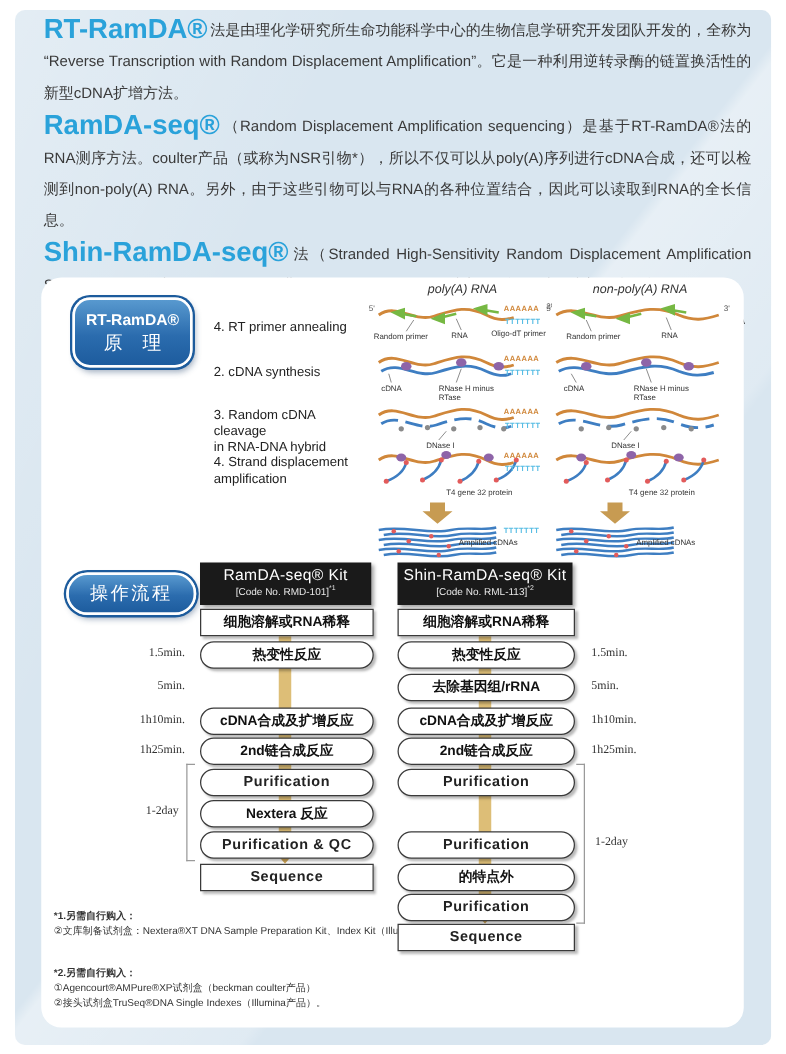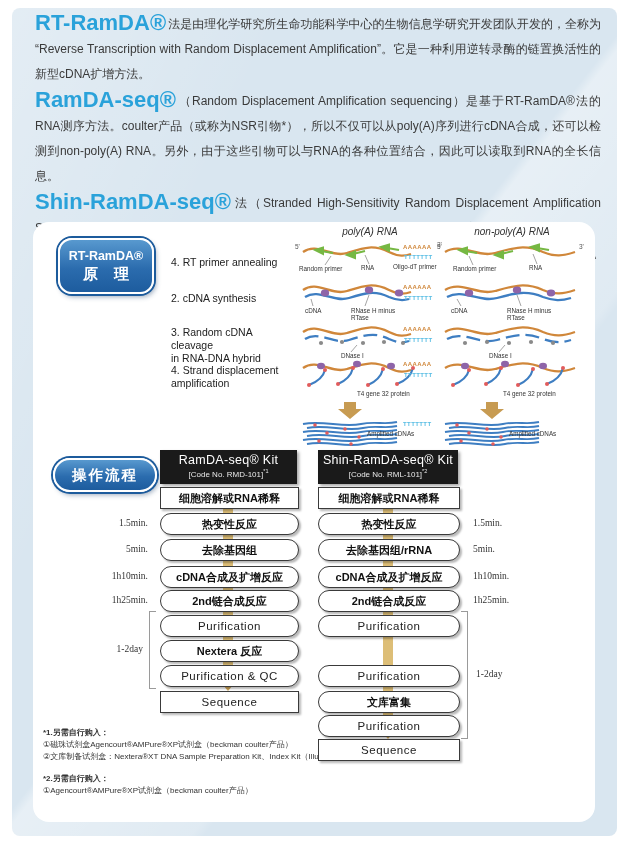--- a/index.html
+++ b/index.html
@@ -16,40 +16,40 @@
   .bighead{font-size:22px;font-weight:bold;color:#2aa2da;letter-spacing:0;margin-right:2px;vertical-align:-2px;}
   .note{margin:9px 0 0 0;font-size:8.5px;line-height:12.5px;color:#444;}
   
   #panel{position:absolute;left:33px;top:222px;width:562px;height:600px;background:#fff;border-radius:16px;}
   
   .badge{position:absolute;color:#fff;text-align:center;
     background:linear-gradient(180deg,#5899cf 0%,#2b6cae 55%,#1d5c9e 100%);
     border:2px solid #fff;box-shadow:0 0 0 2px #1c5b9c, 2px 3px 5px rgba(40,70,110,.45);}
   #badge-principle{left:25px;top:16px;width:92px;height:52px;border-radius:14px;}
   #badge-principle .l1{font-size:12.5px;font-weight:bold;margin-top:9px;}
-  #badge-principle .l2{font-size:15px;font-weight:bold;letter-spacing:6px;margin-top:2px;text-indent:6px;}
-  #badge-flow{left:20px;top:236px;width:100px;height:30px;border-radius:17px;font-size:14.5px;font-weight:bold;line-height:30px;letter-spacing:2px;}
+  #badge-principle .l2{font-size:15px;font-weight:normal;letter-spacing:6px;margin-top:2px;text-indent:6px;}
+  #badge-flow{left:20px;top:236px;width:100px;height:30px;border-radius:17px;font-size:14.5px;font-weight:normal;line-height:30px;letter-spacing:2px;}
   
   .pstep{position:absolute;left:138px;width:125px;font-size:10.5px;line-height:13px;color:#222;white-space:pre-line;}
   .dcol-title{position:absolute;width:150px;text-align:center;font-size:10px;color:#333;top:4px;font-style:italic;}
   .dsvg{position:absolute;top:16px;width:150px;height:212px;}
   .d-text{font-size:6.3px;fill:#333;}
   .d-prime{font-size:6.5px;fill:#555;}
   .d-tailA{font-size:6px;fill:#d0873a;font-weight:bold;letter-spacing:.4px;}
   .d-tailT{font-size:6px;fill:#58bde4;font-weight:bold;letter-spacing:.4px;}
   
   .kit{position:absolute;height:34px;background:#1a1a1a;color:#fff;text-align:center;box-shadow:2px 2px 3px rgba(0,0,0,.35);}
   .kit-t{font-size:12.5px;margin-top:3px;letter-spacing:.3px;}
   .kit-c{font-size:8px;color:#e8e8e8;margin-top:1px;}
   .kit-c sup{font-size:5.5px;}
   .fbox{position:absolute;height:20px;background:#fff;border:1.5px solid #3a3a3a;box-shadow:2px 2px 2px rgba(0,0,0,.28);
     text-align:center;line-height:20px;z-index:3;}
   .pill{border-radius:11px;}
   .cn{font-size:11px;font-weight:bold;color:#111;}
-  .lat{font-size:11.5px;font-weight:400;color:#222;letter-spacing:.5px;}
+  .lat{font-size:11.5px;font-weight:700;color:#222;letter-spacing:.5px;}
   .time{position:absolute;font-size:9.5px;color:#333;z-index:3;font-family:Liberation Serif, serif;}
   .tr{text-align:right;}
   .ribbon{position:absolute;width:10px;background:#ddbe77;z-index:1;}
   .rarrow{position:absolute;width:0;height:0;border-left:10px solid transparent;border-right:10px solid transparent;border-top:12px solid #cfa557;z-index:1;}
   .bracket-l{position:absolute;width:6px;border-left:1.2px solid #9a9a9a;border-top:1.2px solid #9a9a9a;border-bottom:1.2px solid #9a9a9a;z-index:2;}
   .bracket-r{position:absolute;width:6px;border-right:1.2px solid #9a9a9a;border-top:1.2px solid #9a9a9a;border-bottom:1.2px solid #9a9a9a;z-index:2;}
   
   .fn{position:absolute;font-size:8px;line-height:12px;color:#333;}
   .fn .t{font-weight:bold;}
 </style>
@@ -275,63 +275,62 @@
     <div class="rarrow" style="left:185px;top:457px"></div>
     <div class="ribbon" style="left:350px;top:272px;height:234px"></div>
     <div class="rarrow" style="left:345px;top:505px"></div>
 
     <div class="kit" style="left:127px;top:228px;width:137px">
       <div class="kit-t">RamDA-seq® Kit</div>
       <div class="kit-c"><span>[Code No. RMD-101]</span><sup>*1</sup></div>
     </div>
     <div class="kit" style="left:285px;top:228px;width:140px">
       <div class="kit-t">Shin-RamDA-seq® Kit</div>
-      <div class="kit-c"><span>[Code No. RML-101]</span><sup>*2</sup></div>
+      <div class="kit-c"><span>[Code No. RML-113]</span><sup>*2</sup></div>
     </div>
 
     <div class="fbox cn" style="left:127px;top:265px;width:137px">细胞溶解或RNA稀释</div>
     <div class="fbox pill cn" style="left:127px;top:291px;width:137px">热变性反应</div>
-    <div class="fbox pill cn" style="left:127px;top:317px;width:137px">去除基因组</div>
     <div class="fbox pill cn" style="left:127px;top:344px;width:137px">cDNA合成及扩增反应</div>
     <div class="fbox pill cn" style="left:127px;top:368px;width:137px">2nd链合成反应</div>
     <div class="fbox pill lat" style="left:127px;top:393px;width:137px">Purification</div>
     <div class="fbox pill cn" style="left:127px;top:418px;width:137px">Nextera 反应</div>
     <div class="fbox pill lat" style="left:127px;top:443px;width:137px">Purification &amp; QC</div>
     <div class="fbox lat" style="left:127px;top:469px;width:137px">Sequence</div>
 
     <div class="fbox cn" style="left:285px;top:265px;width:140px">细胞溶解或RNA稀释</div>
     <div class="fbox pill cn" style="left:285px;top:291px;width:140px">热变性反应</div>
     <div class="fbox pill cn" style="left:285px;top:317px;width:140px">去除基因组/rRNA</div>
     <div class="fbox pill cn" style="left:285px;top:344px;width:140px">cDNA合成及扩增反应</div>
     <div class="fbox pill cn" style="left:285px;top:368px;width:140px">2nd链合成反应</div>
     <div class="fbox pill lat" style="left:285px;top:393px;width:140px">Purification</div>
     <div class="fbox pill lat" style="left:285px;top:443px;width:140px">Purification</div>
-    <div class="fbox pill cn" style="left:285px;top:469px;width:140px">文库富集</div>
+    <div class="fbox pill cn" style="left:285px;top:469px;width:140px">的特点外</div>
     <div class="fbox pill lat" style="left:285px;top:493px;width:140px">Purification</div>
     <div class="fbox lat" style="left:285px;top:517px;width:140px">Sequence</div>
 
     <div class="time tr" style="left:40px;top:296px;width:75px">1.5min.</div>
     <div class="time tr" style="left:40px;top:322px;width:75px">5min.</div>
     <div class="time tr" style="left:40px;top:349px;width:75px">1h10min.</div>
     <div class="time tr" style="left:40px;top:373px;width:75px">1h25min.</div>
 
     <div class="time" style="left:440px;top:296px;width:75px">1.5min.</div>
     <div class="time" style="left:440px;top:322px;width:75px">5min.</div>
     <div class="time" style="left:440px;top:349px;width:75px">1h10min.</div>
     <div class="time" style="left:440px;top:373px;width:75px">1h25min.</div>
 
     <div class="bracket-l" style="left:116px;top:389px;height:76px"></div>
     <div class="time tr" style="left:42px;top:422px;width:68px">1-2day</div>
     <div class="bracket-r" style="left:428px;top:389px;height:126px"></div>
     <div class="time" style="left:443px;top:447px;width:68px">1-2day</div>
 
     <div class="fn" style="left:10px;top:505px;width:330px">
       <div class="t">*1.另需自行购入：</div>
-      <div>①磁珠试剂盒Agencourt®AMPure®XP试剂盒（beckman coulter产品）</div>
       <div>②文库制备试剂盒：Nextera®XT DNA Sample Preparation Kit、Index Kit（Illumina产品）。</div>
     </div>
     <div class="fn" style="left:10px;top:551px;width:330px">
       <div class="t">*2.另需自行购入：</div>
       <div>①Agencourt®AMPure®XP试剂盒（beckman coulter产品）</div>
+      <div>②接头试剂盒TruSeq®DNA Single Indexes（Illumina产品）。</div>
     </div>
 
   </div>
 </div>
 
 </body></html>

